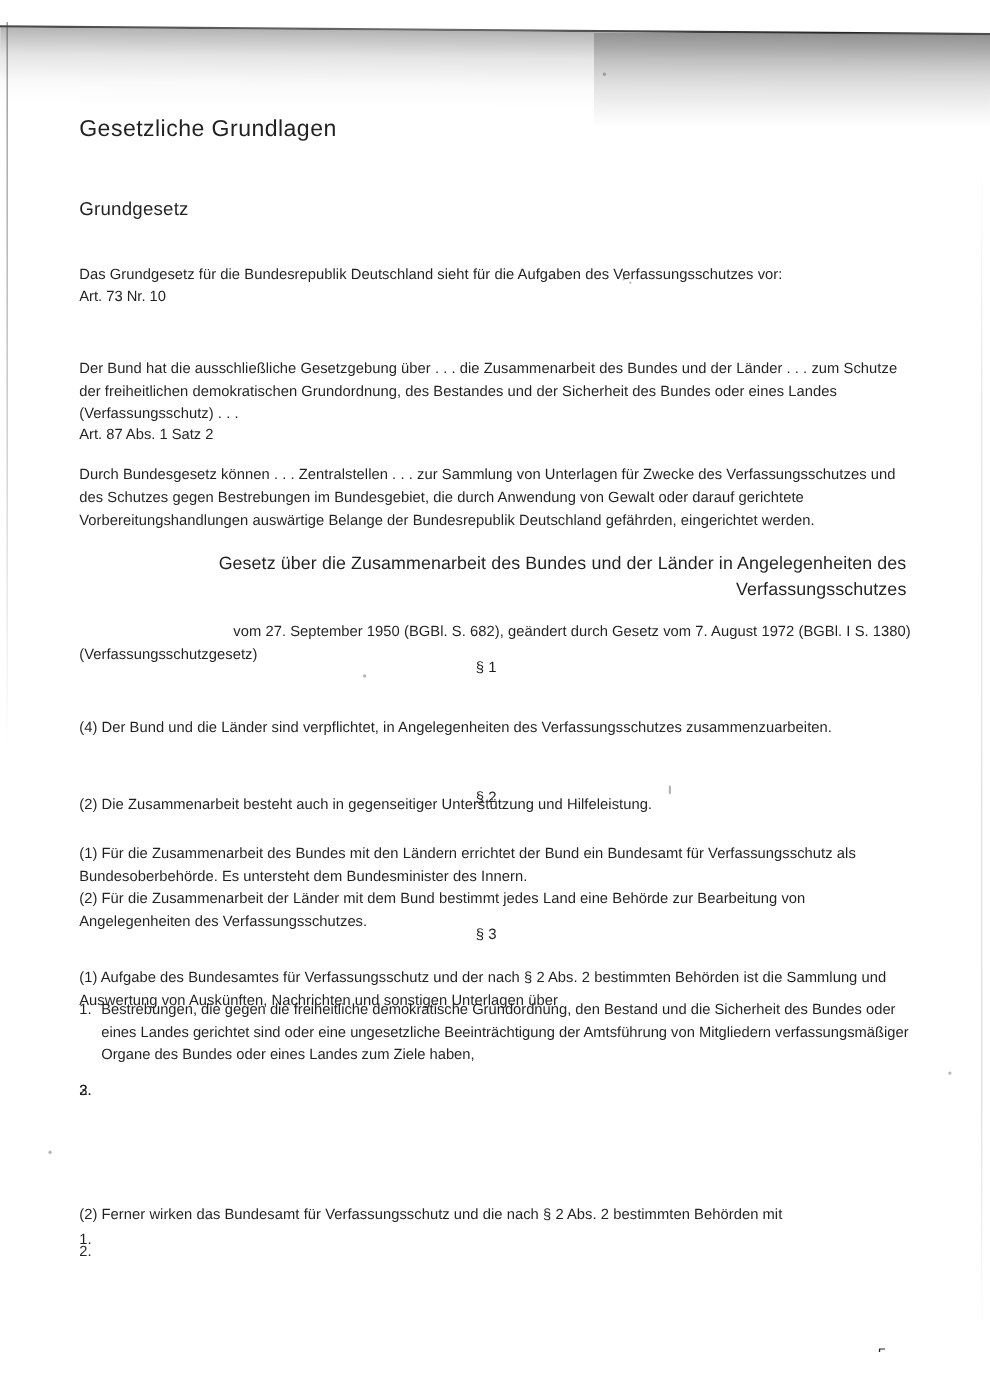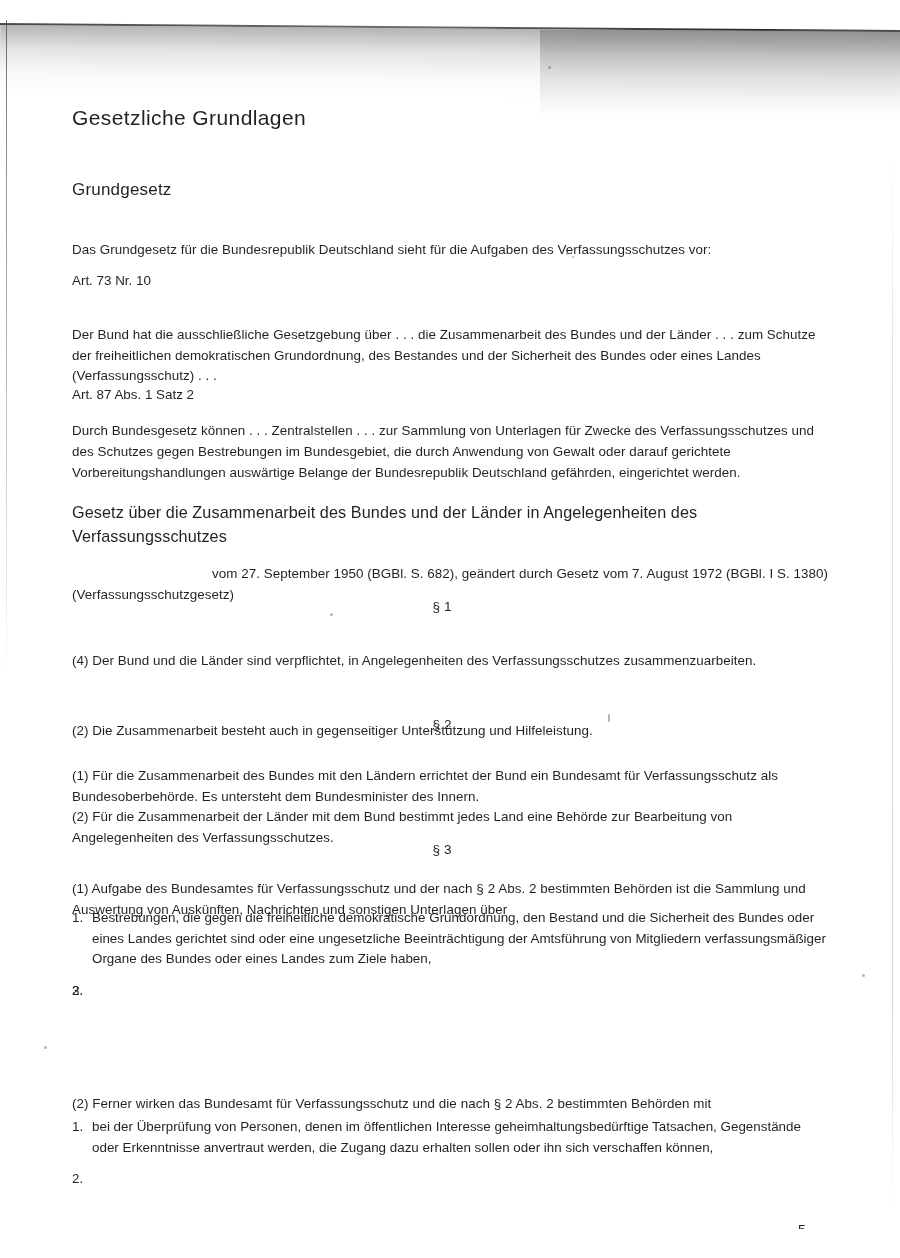--- a/index.html
+++ b/index.html
@@ -128,20 +128,21 @@
   h3.law-title {
     position: absolute;
     left: 0;
     top: 500px;
     width: 752px;
     margin: 0;
     font-size: 16.2px;
     font-weight: 400;
     line-height: 24px;
     letter-spacing: 0.1px;
+    text-align: right;
   }
 
   .para-centered {
     position: absolute;
     left: 0;
     width: 740px;
     text-align: center;
     font-size: 13.6px;
     line-height: 20px;
   }
@@ -198,21 +199,21 @@
   <div class="speck" style="left:862px;top:974px;width:3px;height:3px;"></div>
 
   <div class="content">
 
     <h1 class="doc-title">Gesetzliche Grundlagen</h1>
 
     <h2 class="section-heading">Grundgesetz</h2>
 
     <p class="para" style="top:227px;">Das Grundgesetz für die Bundesrepublik Deutschland sieht für die Aufgaben des Verfassungsschutzes vor:</p>
 
-    <div class="label" style="top:271px;">Art. 73 Nr. 10</div>
+    <div class="label" style="top:260px;">Art. 73 Nr. 10</div>
 
     <p class="para" style="top:293px;margin-top:32px;">Der Bund hat die ausschließliche Gesetzgebung über . . . die Zusammenarbeit des Bundes und der Länder . . . zum Schutze der freiheitlichen demokratischen Grundordnung, des Bestandes und der Sicherheit des Bundes oder eines Landes (Verfassungsschutz) . . .</p>
 
     <div class="label" style="top:385px;">Art. 87 Abs. 1 Satz 2</div>
 
     <p class="para" style="top:408px;">Durch Bundesgesetz können . . . Zentralstellen . . . zur Sammlung von Unterlagen für Zwecke des Verfassungsschutzes und des Schutzes gegen Bestrebungen im Bundesgebiet, die durch Anwendung von Gewalt oder darauf gerichtete Vorbereitungshandlungen auswärtige Belange der Bundesrepublik Deutschland gefährden, eingerichtet werden.</p>
 
     <h3 class="law-title">Gesetz über die Zusammenarbeit des Bundes und der Länder in Angelegenheiten des Verfassungsschutzes</h3>
 
     <p class="para" style="top:551px;text-align:right;">vom 27. September 1950 (BGBl. S. 682), geändert durch Gesetz vom 7. August 1972 (BGBl. I S. 1380)</p>
@@ -246,21 +247,20 @@
       <li>
         <span class="li-marker">3.</span>
       </li>
     </ol>
 
     <p class="para" style="top:1081px;">(2) Ferner wirken das Bundesamt für Verfassungsschutz und die nach § 2 Abs. 2 bestimmten Behörden mit</p>
 
     <ol class="num-list" style="top:1117px;">
       <li>
         <span class="li-marker">1.</span>
-        <span>bei der Überprüfung von Personen, denen im öffentlichen Interesse geheimhaltungsbedürftige Tatsachen, Gegenstände oder Erkenntnisse anvertraut werden, die Zugang dazu erhalten sollen oder ihn sich verschaffen können,</span>
       </li>
       <li>
         <span class="li-marker">2.</span>
       </li>
     </ol>
 
   </div>
 
   <div class="page-number">5</div>
 

